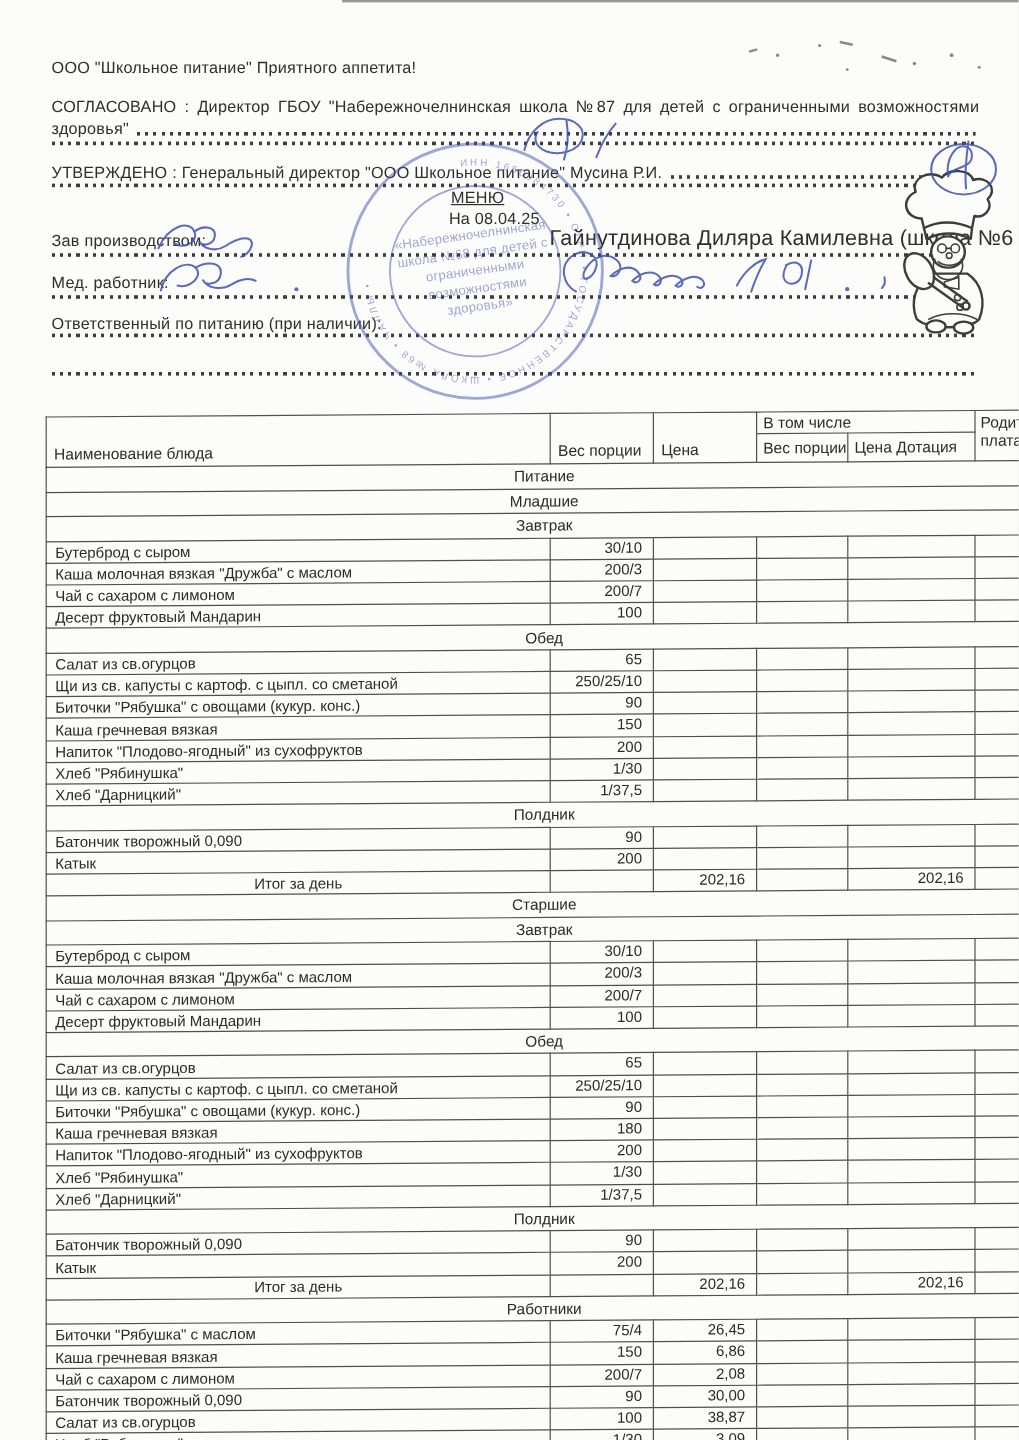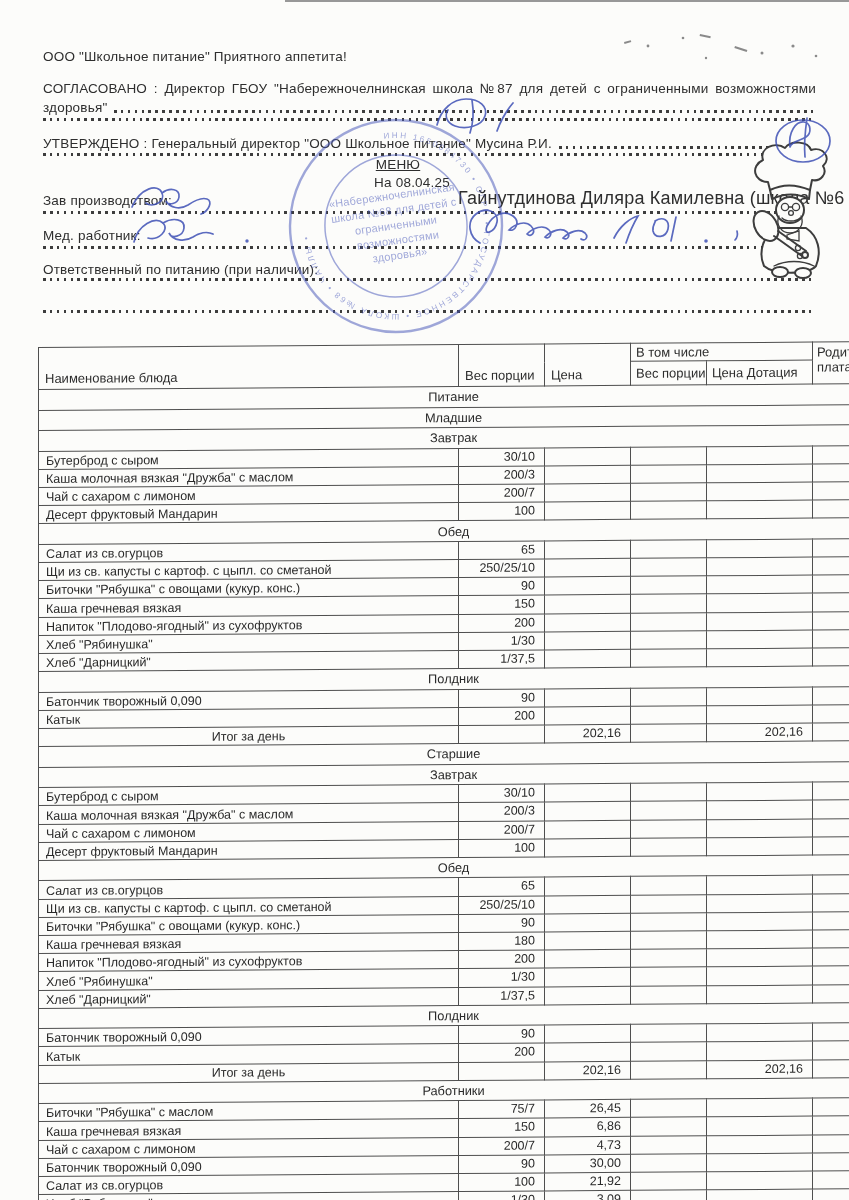--- a/index.html
+++ b/index.html
@@ -390,54 +390,54 @@
             <td class="num">202,16</td>
             <td class="num"></td>
             <td class="num">202,16</td>
             <td class="num"></td>
           </tr>
           <tr class="sec">
             <td colspan="6">Работники</td>
           </tr>
           <tr class="item">
             <td class="name">Биточки "Рябушка"  с маслом</td>
-            <td class="num">75/7</td>
+            <td class="num">75/4</td>
             <td class="num">26,45</td>
             <td class="num"></td>
             <td class="num"></td>
             <td class="num"></td>
           </tr>
           <tr class="item">
             <td class="name">Каша гречневая вязкая</td>
             <td class="num">150</td>
             <td class="num">6,86</td>
             <td class="num"></td>
             <td class="num"></td>
             <td class="num"></td>
           </tr>
           <tr class="item">
             <td class="name">Чай с сахаром с лимоном</td>
             <td class="num">200/7</td>
-            <td class="num">4,73</td>
+            <td class="num">2,08</td>
             <td class="num"></td>
             <td class="num"></td>
             <td class="num"></td>
           </tr>
           <tr class="item">
             <td class="name">Батончик творожный 0,090</td>
             <td class="num">90</td>
             <td class="num">30,00</td>
             <td class="num"></td>
             <td class="num"></td>
             <td class="num"></td>
           </tr>
           <tr class="item">
             <td class="name">Салат из св.огурцов</td>
             <td class="num">100</td>
-            <td class="num">21,92</td>
+            <td class="num">38,87</td>
             <td class="num"></td>
             <td class="num"></td>
             <td class="num"></td>
           </tr>
           <tr class="item">
             <td class="name">Хлеб "Рябинушка"</td>
             <td class="num">1/30</td>
             <td class="num">3,09</td>
             <td class="num"></td>
             <td class="num"></td>

